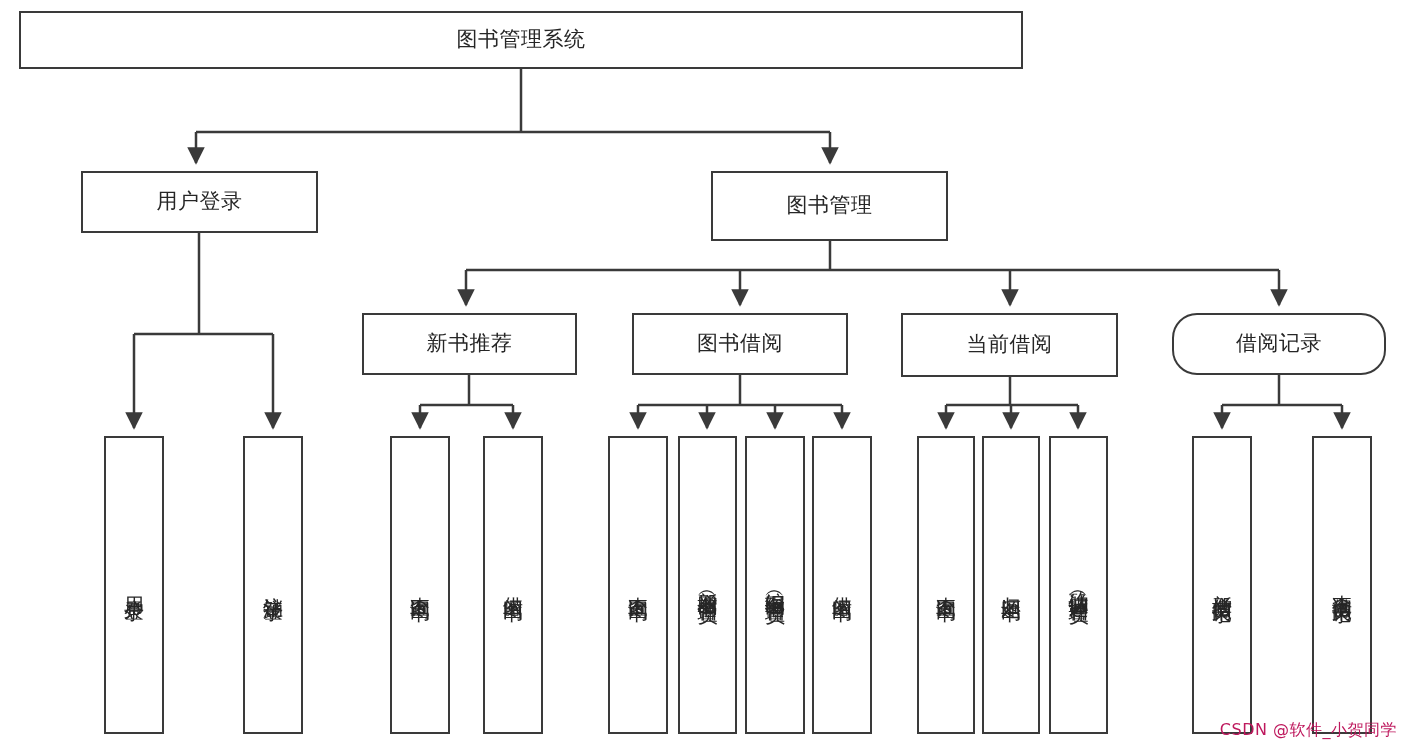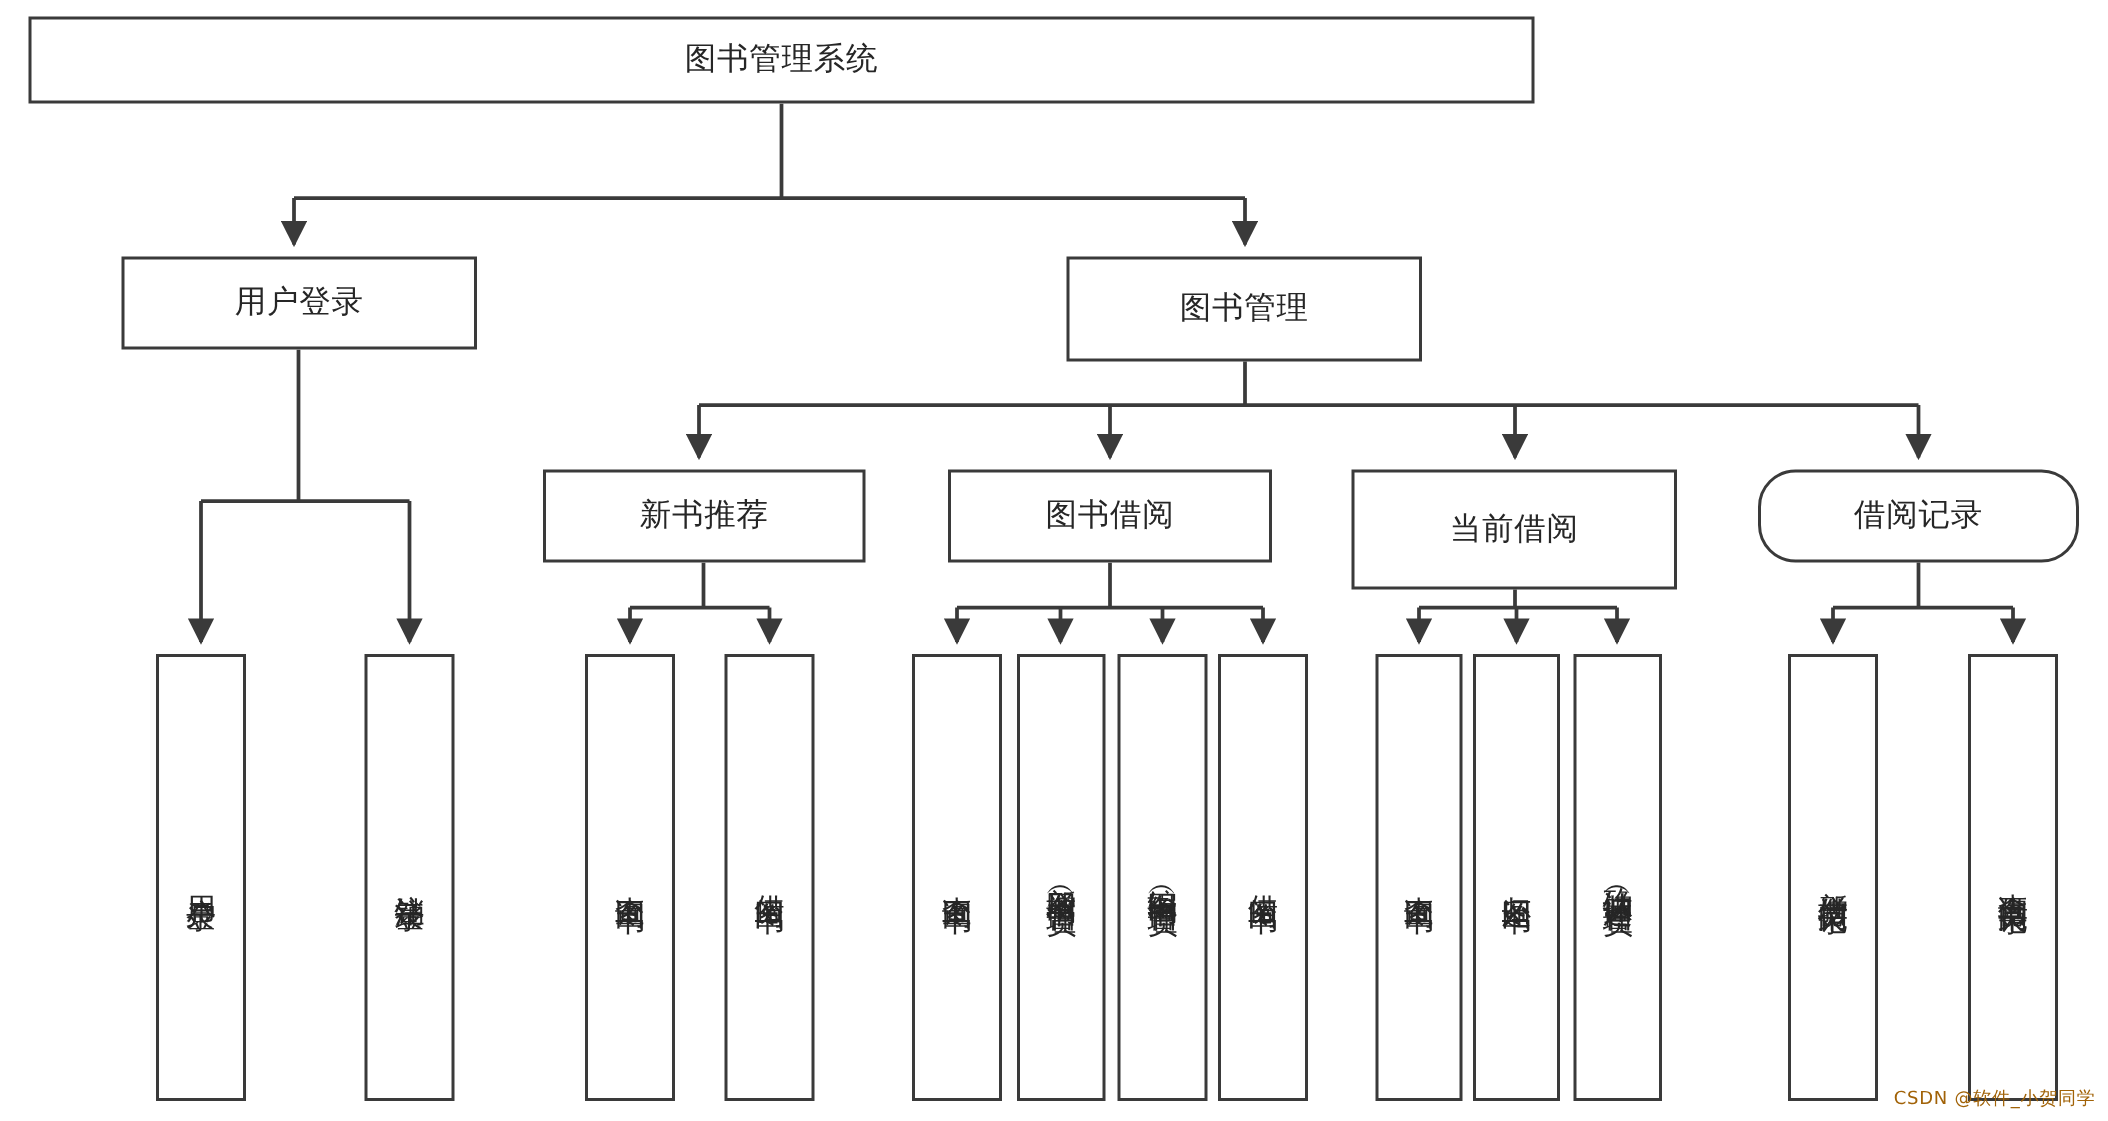--- a/index.html
+++ b/index.html
@@ -55,22 +55,22 @@
   .node.vert .vtext {
     writing-mode: vertical-rl;
     text-orientation: upright;
     display: block;
     max-height: 100%;
   }
   .watermark {
     position: absolute;
     right: 8px;
     bottom: 6px;
-    font-size: 12px;
-    color: #a16207;
+    font-size: 16px;
+    color: #be185d;
     letter-spacing: 0.5px;
     white-space: nowrap;
     font-family: "DejaVu Sans", "Liberation Sans", sans-serif;
   }
 </style>
 </head>
 <body>
 
 <div id="canvas">
 
@@ -127,21 +127,21 @@
   <div class="node horiz" style="left:19px; top:11px; width:1004px; height:58px;">图书管理系统</div>
 
   <div class="node horiz" style="left:81px; top:171px; width:237px; height:62px;">用户登录</div>
 
   <div class="node horiz" style="left:711px; top:171px; width:237px; height:70px;">图书管理</div>
 
   <div class="node horiz" style="left:632px; top:313px; width:216px; height:62px;">图书借阅</div>
 
   <div class="node horiz" style="left:362px; top:313px; width:215px; height:62px;">新书推荐</div>
 
-  <div class="node horiz" style="left:901px; top:313px; width:217px; height:80px;">当前借阅</div>
+  <div class="node horiz" style="left:901px; top:313px; width:217px; height:64px;">当前借阅</div>
 
   <div class="node horiz" style="left:1172px; top:313px; width:214px; height:62px;border-radius:25px;">借阅记录</div>
 
   <div class="node vert" style="left:104px; top:436px; width:60px; height:298px;">
     <span class="vtext">用户登录</span>
   </div>
 
   <div class="node vert" style="left:243px; top:436px; width:60px; height:298px;">
     <span class="vtext">注销登录</span>
   </div>

